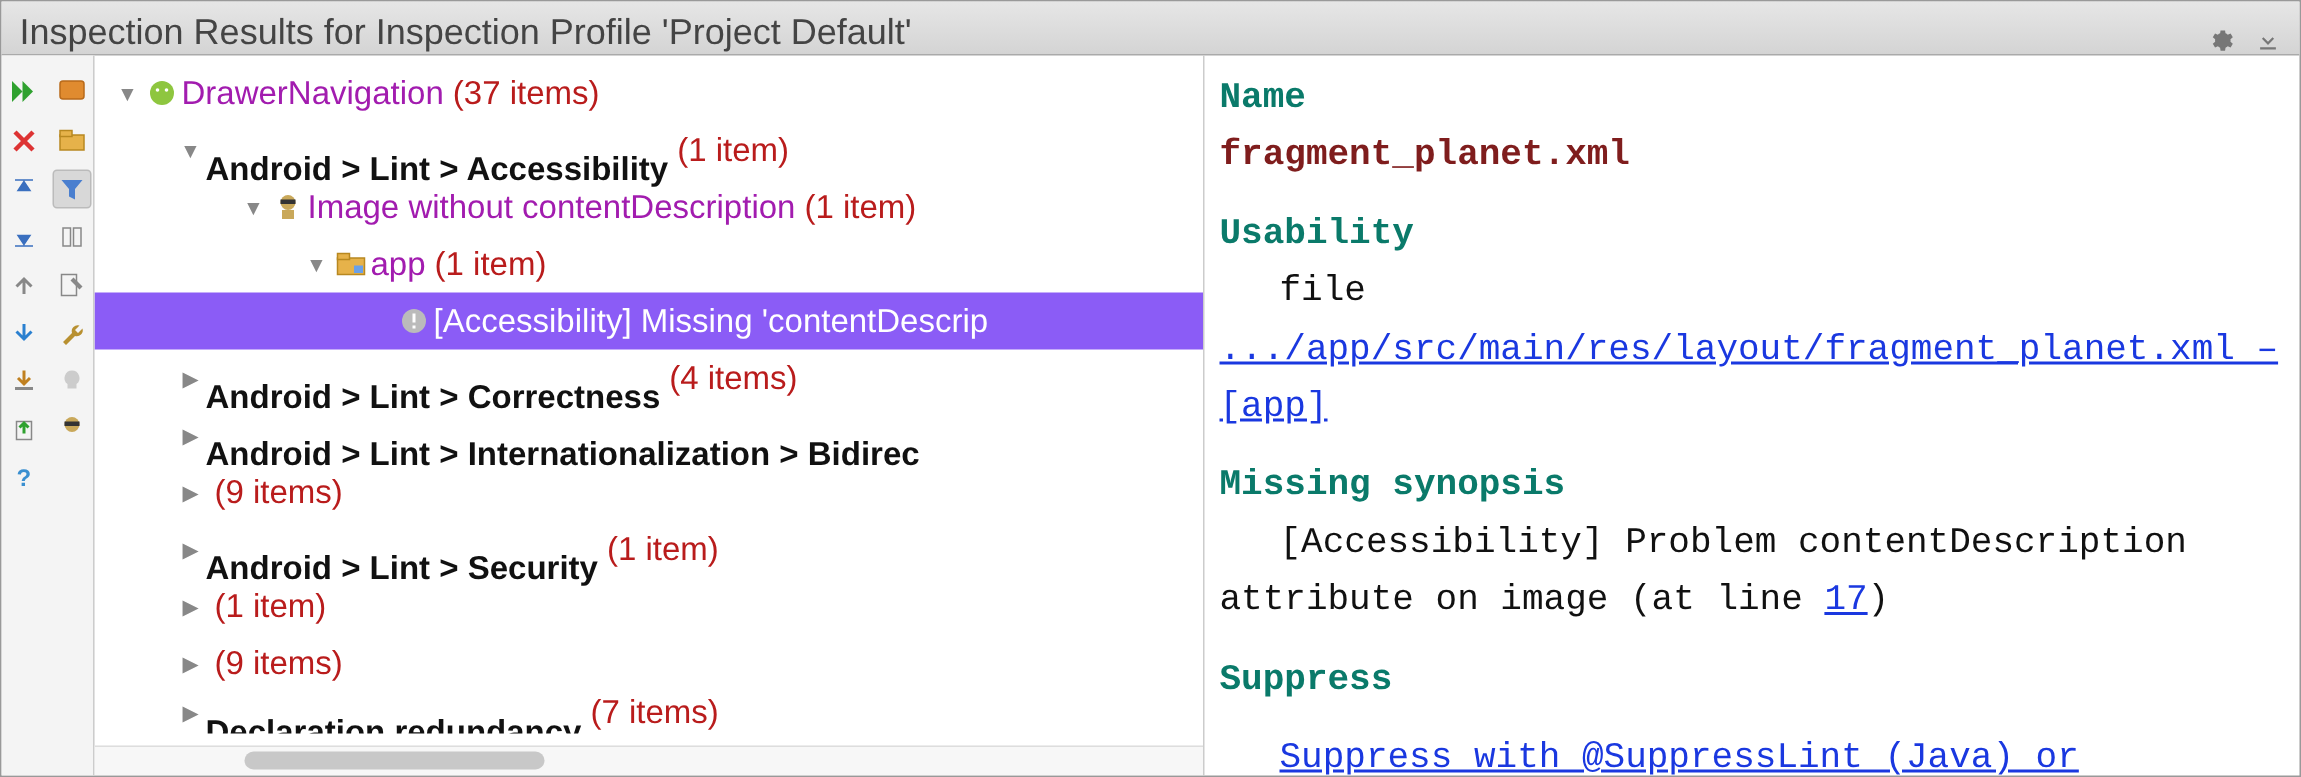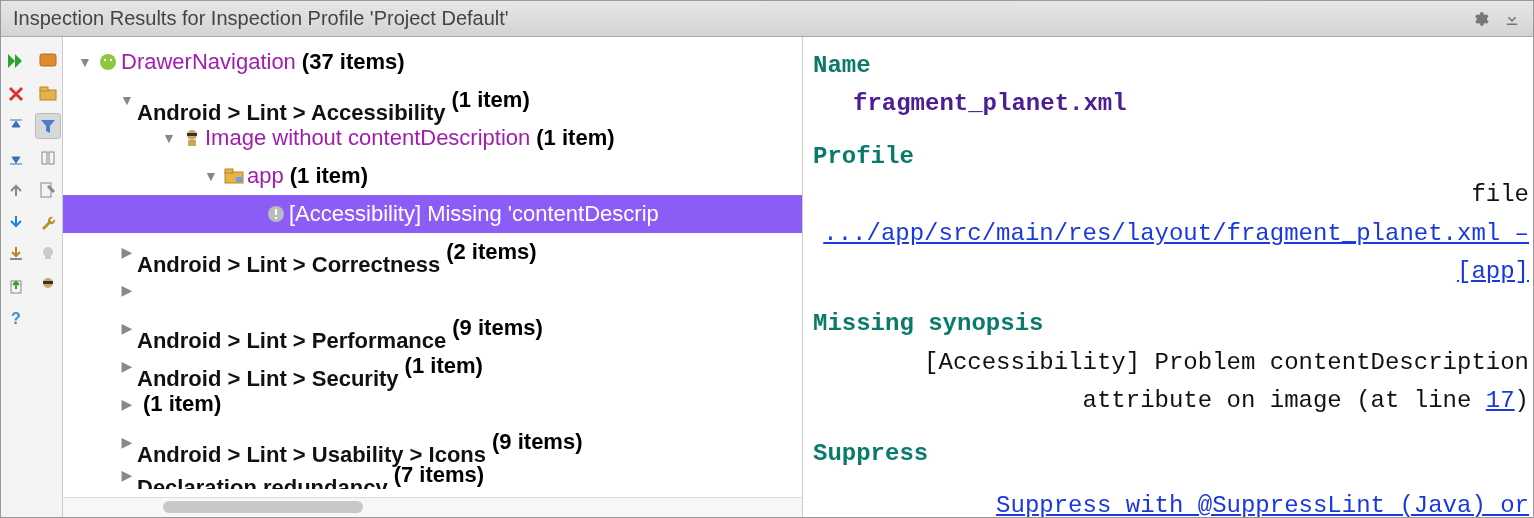--- a/index.html
+++ b/index.html
@@ -10,23 +10,23 @@
   width: 1534px;
   height: 518px;
   overflow: hidden;
   border: 1px solid #999;
 }
 .titlebar {
   height: 36px;
   background: linear-gradient(#e6e6e6, #d4d4d4);
   border-bottom: 1px solid #aaa;
   display: flex;
-  align-items: center;
+  align-items: flex-end;
   padding: 0 12px;
-  font-size: 20px;
+  font-size: 24px;
   color: #444;
 }
 .titlebar .title-text { flex: 1; }
 .titlebar .tb-icon { margin-left: 14px; color:#777; cursor:pointer; }
 .content {
   display: flex;
   height: calc(100% - 36px);
 }
 .toolbar {
   width: 62px;
@@ -54,21 +54,21 @@
   align-items:center;
   height:38px;
   font-size:22px;
   white-space:nowrap;
 }
 .tree-row .indent { display:inline-block; }
 .tree-row .arrow { width:20px; text-align:center; color:#888; font-size:14px;}
 .tree-row .icon-slot { width:26px; display:inline-flex; align-items:center; justify-content:center; }
 .tree-row .label-bold { font-weight:700; color:#111;margin-top:26px; }
 .tree-row .label-reg { color:#a21caf; }
-.tree-row .count { color:#000000; font-weight:700; margin-left:6px;}
+.tree-row .count { color:#b91c1c; font-weight:400; margin-left:6px;}
 .tree-row.selected {
   background:#8b5cf6;
   color:#fff;
 }
 .tree-row.selected .label-reg, .tree-row.selected .count { color:#fff; }
 .scrollbar-h {
   height:20px;
   border-top:1px solid #ddd;
   background:#f7f7f7;
   position:relative;
@@ -79,24 +79,24 @@
 }
 .detail-panel {
   flex:1;
   padding: 8px 4px 0 10px;
   font-family: Menlo, Consolas, "Courier New", monospace;
   font-size: 24px;
   line-height: 1.6;
   overflow:hidden;
 }
 .detail-panel .hlabel { color:#0a7a6a; font-weight:700; margin-top:2px;}
-.detail-panel .iv { color:#4c1d95; margin-left:40px;}
+.detail-panel .iv { color:#7f1d1d; }
 .detail-panel a { color:#1a38e0; text-decoration:underline; }
 .detail-panel .block { margin-bottom:14px; }
-.detail-panel .wrap { color:#111;text-align:right; }
+.detail-panel .wrap { color:#111; }
 .detail-panel .wrap .lead { margin-left:40px;}
 svg { display:block; }
 </style>
 </head>
 <body>
 
 <div class="titlebar">
   <span class="title-text">Inspection Results for Inspection Profile 'Project Default'</span>
   <span class="tb-icon">
     <svg width="18" height="18" viewBox="0 0 24 24">
@@ -285,68 +285,67 @@
               <rect x="9" y="13" width="2" height="2" fill="#fff"></rect>
             </svg>
           </span>
         <span class="label-reg">[Accessibility] Missing 'contentDescrip</span>
       </div>
 
       <div class="tree-row">
         <span class="indent" style="width:54px"></span>
         <span class="arrow">▶</span>
         <span class="label-bold">Android &gt; Lint &gt; Correctness</span>
-        <span class="count">(2 items)</span>
-      </div>
-      <div class="tree-row">
-        <span class="indent" style="width:54px"></span>
-        <span class="arrow">▶</span>
-      </div>
-      <div class="tree-row">
-        <span class="indent" style="width:54px"></span>
-        <span class="arrow">▶</span>
-        <span class="label-bold">Android &gt; Lint &gt; Performance</span>
+        <span class="count">(4 items)</span>
+      </div>
+      <div class="tree-row">
+        <span class="indent" style="width:54px"></span>
+        <span class="arrow">▶</span>
+        <span class="label-bold">Android &gt; Lint &gt; Internationalization &gt; Bidirec</span>
+      </div>
+      <div class="tree-row">
+        <span class="indent" style="width:54px"></span>
+        <span class="arrow">▶</span>
         <span class="count">(9 items)</span>
       </div>
       <div class="tree-row">
         <span class="indent" style="width:54px"></span>
         <span class="arrow">▶</span>
         <span class="label-bold">Android &gt; Lint &gt; Security</span>
         <span class="count">(1 item)</span>
       </div>
       <div class="tree-row">
         <span class="indent" style="width:54px"></span>
         <span class="arrow">▶</span>
         <span class="count">(1 item)</span>
       </div>
       <div class="tree-row">
         <span class="indent" style="width:54px"></span>
         <span class="arrow">▶</span>
-        <span class="label-bold">Android &gt; Lint &gt; Usability &gt; Icons</span>
         <span class="count">(9 items)</span>
       </div>
       <div class="tree-row" style="height:28px; overflow:hidden;">
         <span class="indent" style="width:54px"></span>
         <span class="arrow">▶</span>
         <span class="label-bold">Declaration redundancy</span>
         <span class="count">(7 items)</span>
       </div>
     </div>
     <div class="scrollbar-h">
       <div class="thumb"></div>
     </div>
   </div>
 
   <div class="detail-panel">
     <div class="block">
       <div class="hlabel">Name</div>
       <div class="iv" style="font-weight:700">fragment_planet.xml</div>
     </div>
     <div class="block">
-      <div class="hlabel">Profile</div>
+      <div class="hlabel">Usability</div>
       <div class="wrap">
         <span class="lead">file </span><a href="#">.../app/src/main/res/layout/fragment_planet.xml – [app]</a>
       </div>
     </div>
     <div class="block">
       <div class="hlabel">Missing synopsis</div>
       <div class="wrap">
         <span class="lead">[Accessibility] Problem contentDescription</span><br>
         <span>attribute on image (at line </span><a href="#">17</a><span>)</span>
       </div>

